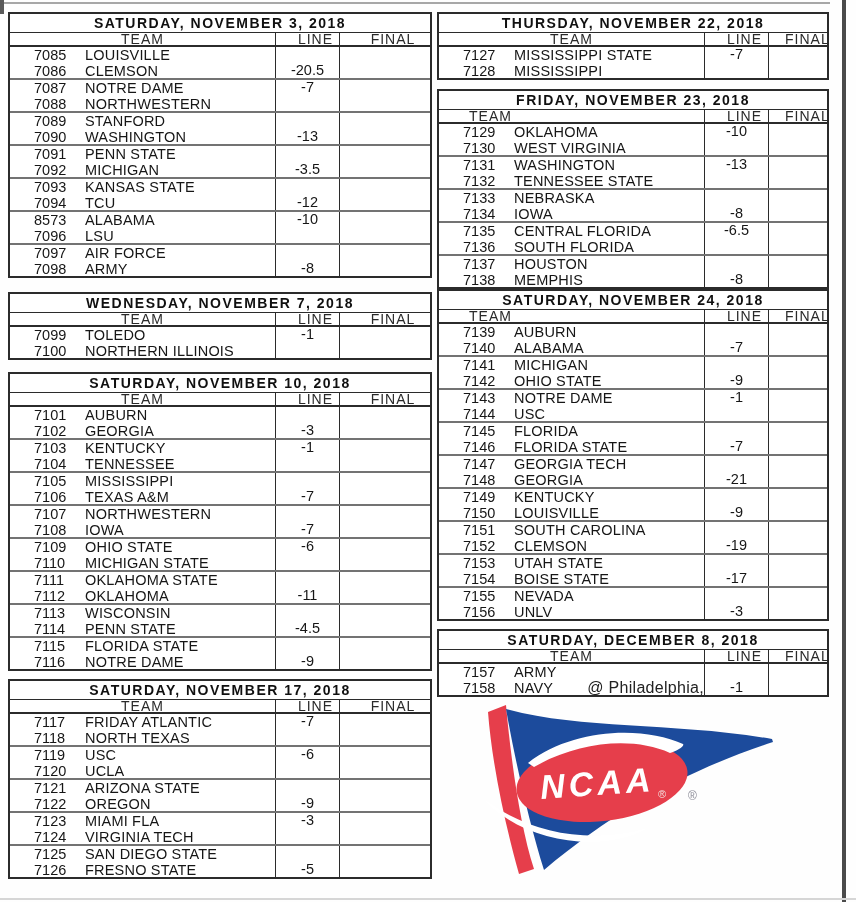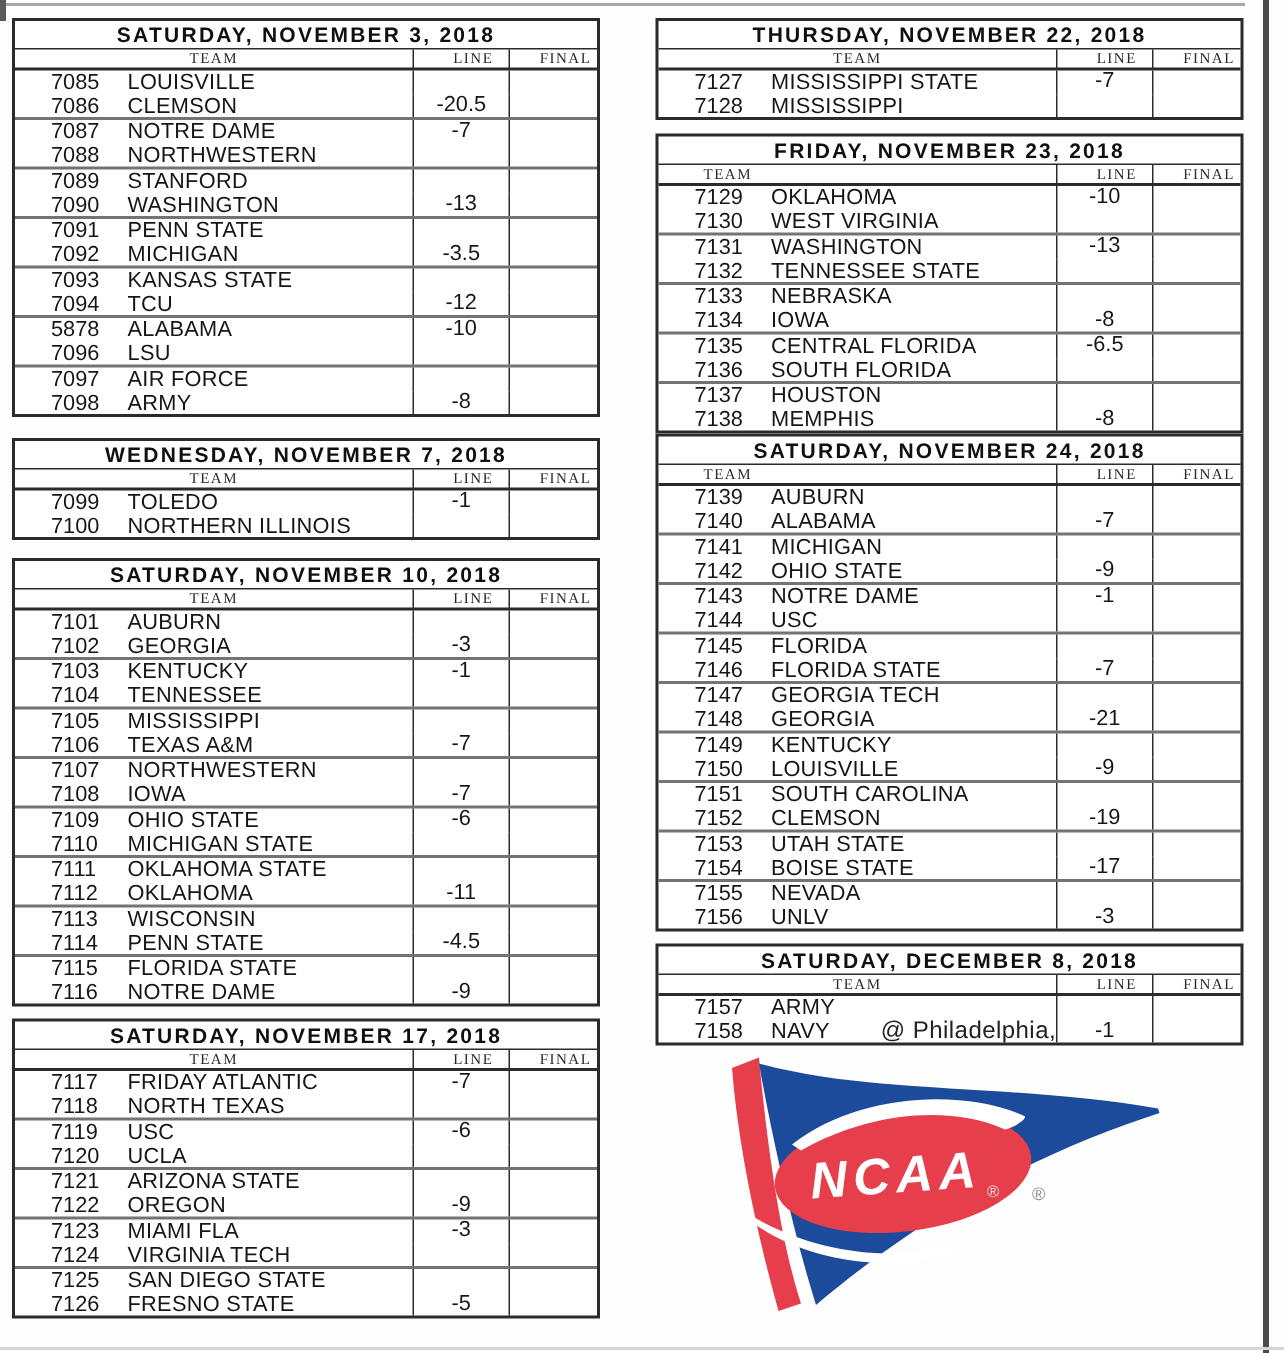--- a/index.html
+++ b/index.html
@@ -12,21 +12,21 @@
   }
   .page { position: absolute; inset: 0; background: #fefefe; }
 
   
   .artifact-top   { position: absolute; top: 2px; left: 4px; width: 826px; height: 2px; background: #8a8a8a; opacity: .75; }
   .artifact-right { position: absolute; top: 0; left: 842px; width: 4px; height: 902px; background: #4b4b4b; }
   .artifact-corner{ position: absolute; top: 0; left: 0; width: 4px; height: 14px; background: #5a5a5a; }
   .artifact-bottom{ position: absolute; top: 898px; left: 0; width: 856px; height: 2px; background: #d6d6d6; }
 
   .col { position: absolute; top: 12px; }
-  .col-left  { left: 8px;   width: 392px; }
+  .col-left  { left: 8px;   width: 424px; }
   .col-right { left: 437px; width: 392px; }
 
   .sched-table { border: 2px solid #2b2b2b; background: #ffffff; width: 100%; }
   #tables-left .sched-table:nth-of-type(1) { margin-bottom: 14px; }
   #tables-left .sched-table:nth-of-type(2) { margin-bottom: 12px; }
   #tables-left .sched-table:nth-of-type(3) { margin-bottom: 8px; }
   #tables-right .sched-table:nth-of-type(1) { margin-bottom: 9px; }
   #tables-right .sched-table:nth-of-type(2) { }
   #tables-right .sched-table:nth-of-type(3) { margin-bottom: 8px; }
 
@@ -34,22 +34,22 @@
     height: 19px; line-height: 19px;
     text-align: center; font-weight: bold; font-size: 14px;
     letter-spacing: 1.5px; color: #101010;
     border-bottom: 1px solid #2b2b2b;
     white-space: nowrap;
   }
   .t-head {
     display: grid; grid-template-columns: 265px 64px 1fr;
     height: 14px; line-height: 13px;
     border-bottom: 2px solid #2b2b2b;
-    font-family: Liberation Serif, serif;
-    font-size: 10px; letter-spacing: 1px; color: #2a2a2a;
+    font-family: Liberation Sans, sans-serif;
+    font-size: 14px; letter-spacing: 1px; color: #2a2a2a;
   }
   .t-head span { text-align: center; }
   .t-head .h-team.align-left { text-align: left; padding-left: 30px; }
   .t-head .h-line, .t-head .h-final { border-left: 1.5px solid #2b2b2b; padding-left: 16px; }
 
   .game { border-bottom: 2px solid #737373; }
   .game:last-child { border-bottom: none; }
   .g-row { display: grid; grid-template-columns: 265px 64px 1fr; height: 15.5px; line-height: 15.6px; }
   .c-team { white-space: nowrap; overflow: hidden; color: #161616; }
   .c-team .num  { display: inline-block; margin-left: 24px; width: 51px; font-size: 14.5px; }
@@ -134,21 +134,21 @@
               <div class="c-final"></div>
             </div>
             <div class="g-row">
               <div class="c-team"><span class="num">7094</span><span class="name">TCU</span></div>
               <div class="c-line">-12</div>
               <div class="c-final"></div>
             </div>
           </div>
           <div class="game">
             <div class="g-row">
-              <div class="c-team"><span class="num">5878</span><span class="name">ALABAMA</span></div>
+              <div class="c-team"><span class="num">8573</span><span class="name">ALABAMA</span></div>
               <div class="c-line">-10</div>
               <div class="c-final"></div>
             </div>
             <div class="g-row">
               <div class="c-team"><span class="num">7096</span><span class="name">LSU</span></div>
               <div class="c-line"></div>
               <div class="c-final"></div>
             </div>
           </div>
           <div class="game">

